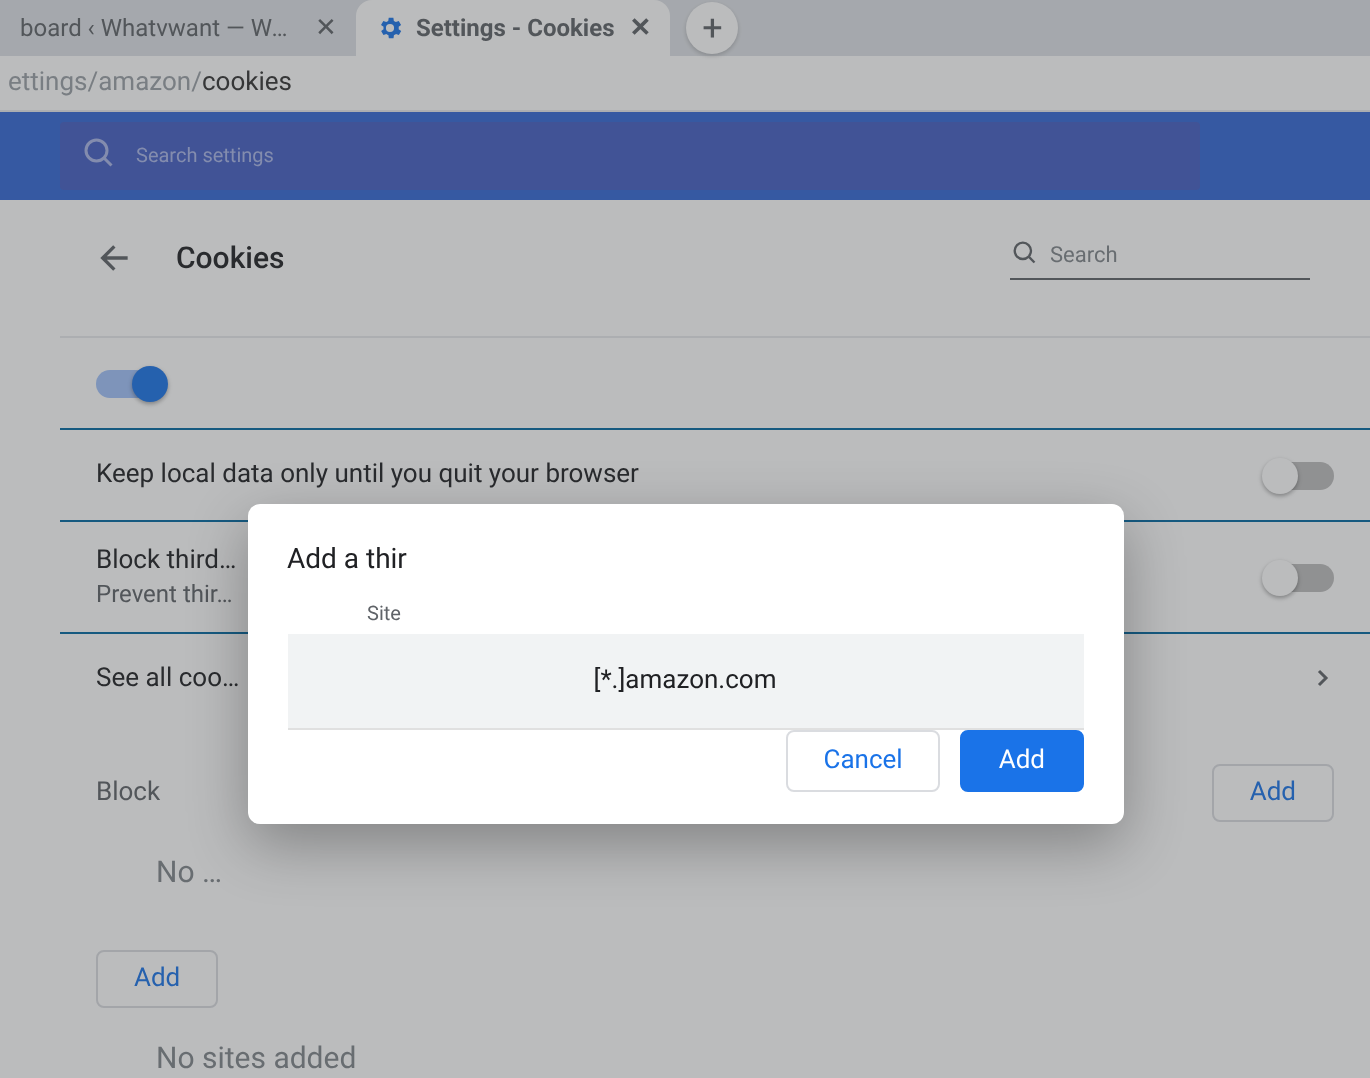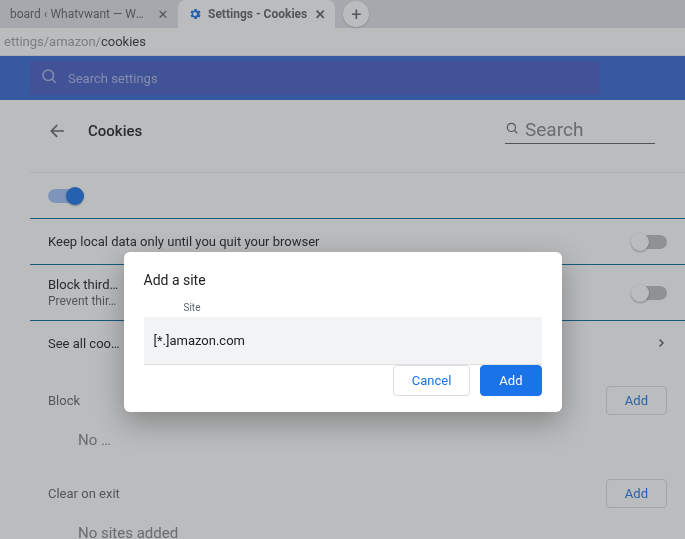--- a/index.html
+++ b/index.html
@@ -12,29 +12,29 @@
 .tab .close { width: 14px; height: 14px; color: #5f6368; display: flex; align-items: center; justify-content: center; font-size: 13px; cursor: pointer; }
 .tab-title { white-space: nowrap; overflow: hidden; text-overflow: ellipsis; max-width: 140px; }
 .newtab { width: 26px; height: 26px; border-radius: 50%; background: #fff; margin-left: 8px; margin-bottom: 1px; display: flex; align-items: center; justify-content: center; color: #5f6368; font-size: 18px; box-shadow: 0 1px 2px rgba(0,0,0,.2); cursor: pointer; }
 
 .urlbar { height: 28px; background: #fff; display: flex; align-items: center; padding: 0 4px; font-size: 13px; color: #333; border-bottom: 1px solid #e8eaed; }
 .urlbar .greyed { color: #9aa0a6; }
 
 .blueheader { height: 44px; background: #3367d6; display: flex; align-items: center; padding: 0 12px; }
 .searchbox { flex: 1; max-width: 570px; margin-left: 18px; height: 34px; background: #445fc3; border-radius: 2px; display: flex; align-items: center; padding: 0 10px; gap: 10px; }
 .searchbox svg { width: 18px; height: 18px; }
-.searchbox input { flex: 1; background: transparent; border: none; outline: none; color: #c5cae9; font-size: 13px; }
+.searchbox input { flex: 1; background: transparent; border: none; outline: none; color: #c5cae9; font-size: 10px; }
 .searchbox input::placeholder { color: #aab6e8; }
 
 .titlerow { display: flex; align-items: center; padding: 18px 30px 10px 48px; }
 .titlerow .back { width: 20px; height: 20px; color: #5f6368; cursor: pointer; margin-right: 20px; }
 .titlerow h1 { font-size: 15px; font-weight: 500; color: #202124; flex: 1; }
 .localsearch { display: flex; align-items: center; gap: 6px; border-bottom: 1px solid #5f6368; padding-bottom: 2px; width: 150px; }
 .localsearch svg { width: 14px; height: 14px; color: #5f6368; }
-.localsearch input { border: none; outline: none; font-size: 19px; color: #ef4444; width: 120px; background: transparent; }
+.localsearch input { border: none; outline: none; font-size: 11px; color: #ef4444; width: 120px; background: transparent; }
 .localsearch input::placeholder { color: #80868b; }
 
 .rows { margin-left: 30px; margin-top: 18px; }
 .row { display: flex; align-items: center; padding: 12px 18px; border-top: 1px solid #0369a1; min-height: 46px; }
 .row:first-child { border-top: 1px solid #e8eaed; }
 .row .lbl { flex: 1; font-size: 13px; color: #202124; }
 .row .sub { font-size: 12px; color: #5f6368; margin-top: 2px; }
 .row .txtcol { flex: 1; display: flex; flex-direction: column; }
 
 .toggle { width: 34px; height: 14px; border-radius: 7px; background: #bdbdbd; position: relative; }
@@ -46,21 +46,21 @@
 
 .sectionhdr { display: flex; align-items: center; padding: 20px 18px 10px 48px; }
 .sectionhdr .txt { flex: 1; font-size: 13px; color: #5f6368; }
 .addbtn { border: 1px solid #dadce0; background: #fff; color: #1a73e8; font-size: 13px; padding: 6px 18px; border-radius: 4px; cursor: pointer; }
 .empty { font-size: 15px; color: #80868b; padding: 6px 18px 10px 78px; }
 
 .scrim { position: absolute; inset: 0; background: rgba(60,64,67,.35); display: flex; align-items: flex-start; justify-content: center; }
 .dialog { width: 438px; background: #fff; border-radius: 6px; box-shadow: 0 10px 30px rgba(0,0,0,.3); margin-top: 252px; padding: 20px 20px 16px 20px; }
 .dialog h2 { font-size: 14px; font-weight: 400; color: #202124; margin-bottom: 14px; }
 .fieldlbl { font-size: 10px; color: #5f6368; margin-bottom: 4px; padding-left: 40px; }
-.textfield { width: 100%; background: #f1f3f4; border: none; border-bottom: 1px solid #e0e0e0; padding: 16px 10px; font-size: 13px; color: #202124; outline: none; }
+.textfield { width: 100%; background: #f1f3f4; border: none; border-bottom: 1px solid #e0e0e0; padding: 16px 10px; font-size: 13px; color: #202124; outline: none; text-align: center; }
 .dialog .actions { display: flex; justify-content: flex-end; gap: 10px; }
 .btn { font-size: 13px; padding: 7px 18px; border-radius: 4px; cursor: pointer; }
 .btn.secondary { background: #fff; border: 1px solid #dadce0; color: #1a73e8; }
 .btn.primary { background: #1a73e8; border: 1px solid #1a73e8; color: #fff; }
 </style>
 </head>
 <body>
 
 <div class="tabstrip">
   <div class="tab">
@@ -147,28 +147,27 @@
   </div>
 </div>
 
 <div class="sectionhdr">
   <div class="txt">Block</div>
   <button class="addbtn">Add</button>
 </div>
 <div class="empty">No …</div>
 
 <div class="sectionhdr">
-  <div class="txt">Clear on exit</div>
   <button class="addbtn">Add</button>
 </div>
 <div class="empty">No sites added</div>
 
 <div class="scrim">
   <div class="dialog">
-    <h2>Add a site</h2>
+    <h2>Add a thir</h2>
     <div class="fieldlbl">Site</div>
     <input class="textfield" value="[*.]amazon.com" style="">
     <div class="actions">
       <button class="btn secondary">Cancel</button>
       <button class="btn primary">Add</button>
     </div>
   </div>
 </div>
 
 </body></html>

